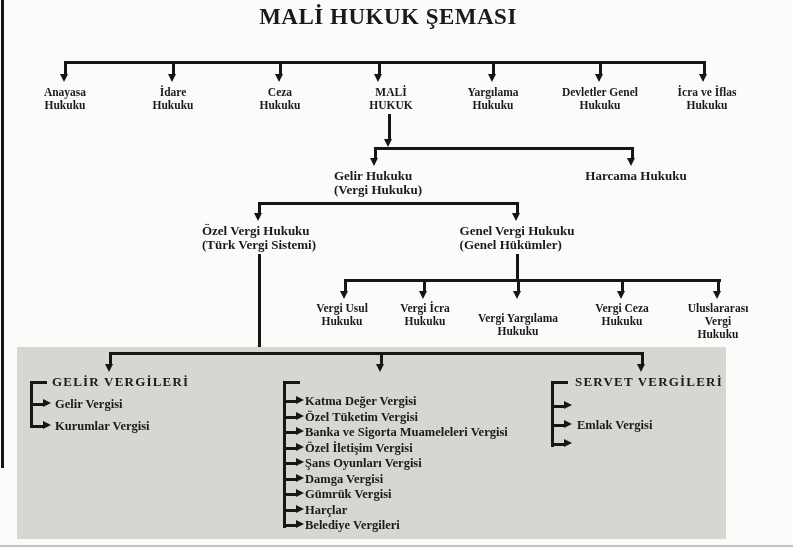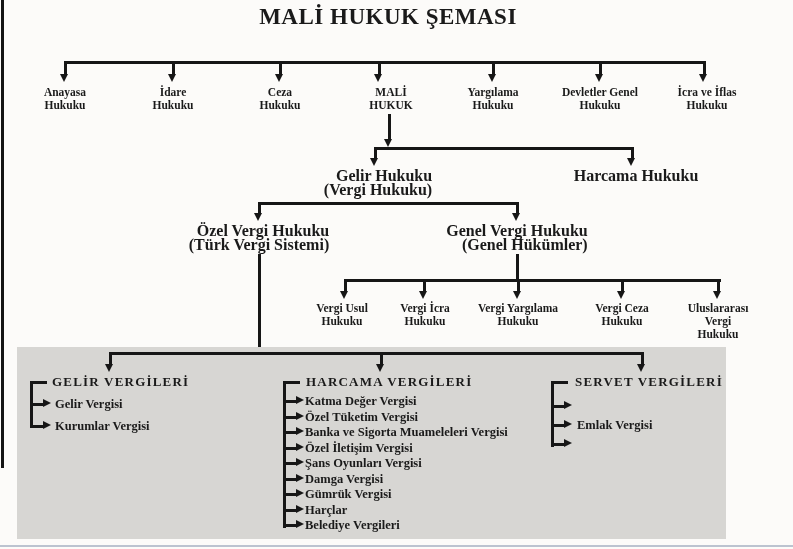--- a/index.html
+++ b/index.html
@@ -15,22 +15,22 @@
   }
   .root{
     position:absolute;left:388px;top:37px;transform:translateX(-50%);
     font-size:17.5px;font-weight:bold;letter-spacing:.5px;white-space:nowrap;
   }
   .node{
     position:absolute;transform:translateX(-50%);text-align:center;
     font-weight:bold;font-size:11.5px;line-height:13px;white-space:pre-line;
   }
   .node2{
-    position:absolute;transform:translateX(-50%);text-align:right;
-    font-weight:bold;font-size:16px;line-height:14px;white-space:pre-line;
+    position:absolute;transform:translateX(-50%);text-align:left;
+    font-weight:bold;font-size:13px;line-height:14px;white-space:pre-line;
   }
   .h{position:absolute;height:3px;background:#161616;}
   .v{position:absolute;width:3px;background:#161616;}
   .ad{position:absolute;width:0;height:0;
       border-left:4.5px solid transparent;border-right:4.5px solid transparent;
       border-top:8px solid #161616;}
   .ar{position:absolute;width:0;height:0;
       border-top:4.5px solid transparent;border-bottom:4.5px solid transparent;
       border-left:8px solid #161616;}
   .panel{position:absolute;left:17px;top:347px;width:709px;height:192px;background:#d7d6d3;}
@@ -114,21 +114,21 @@
     <div class="ad" style="left:513px;top:291px"></div>
   <div class="v" style="left:621px;top:282px;height:10px"></div>
     <div class="ad" style="left:617px;top:291px"></div>
   <div class="v" style="left:717px;top:282px;height:10px"></div>
     <div class="ad" style="left:713px;top:291px"></div>
 
   <div class="node" style="left:342px;top:302px">Vergi Usul
 Hukuku</div>
   <div class="node" style="left:425px;top:302px">Vergi İcra
 Hukuku</div>
-  <div class="node" style="left:518px;top:302px">Vergi Yargılama
+  <div class="node" style="left:518px;top:312px">Vergi Yargılama
 Hukuku</div>
   <div class="node" style="left:622px;top:302px">Vergi Ceza
 Hukuku</div>
   <div class="node" style="left:718px;top:302px">Uluslararası Vergi
 Hukuku</div>
 
   <div class="panel"></div>
 
   <div class="h" style="left:109px;top:352px;width:535px"></div>
   <div class="v" style="left:109px;top:355px;height:10px"></div>
@@ -141,21 +141,20 @@
   <div class="ghead" style="left:52px;top:374px">GELİR VERGİLERİ</div>
   <div class="h" style="left:30px;top:381px;width:17px"></div>
   <div class="v" style="left:30px;top:381px;height:47px"></div>
   <div class="h" style="left:30px;top:403px;width:13px"></div>
     <div class="ar" style="left:43px;top:399px"></div>
   <div class="gitem" style="left:55px;top:397px">Gelir Vergisi</div>
   <div class="h" style="left:30px;top:425px;width:13px"></div>
     <div class="ar" style="left:43px;top:421px"></div>
   <div class="gitem" style="left:55px;top:419px">Kurumlar Vergisi</div>
 
-  <div class="ghead" style="left:306px;top:374px">HARCAMA VERGİLERİ</div>
   <div class="h" style="left:283px;top:381px;width:17px"></div>
   <div class="v" style="left:283px;top:381px;height:147px"></div>
   <div class="h" style="left:283px;top:400px;width:13px"></div>
     <div class="ar" style="left:296px;top:396px"></div>
   <div class="gitem" style="left:305px;top:394px">Katma Değer Vergisi</div>
   <div class="h" style="left:283px;top:416px;width:13px"></div>
     <div class="ar" style="left:296px;top:412px"></div>
   <div class="gitem" style="left:305px;top:410px">Özel Tüketim Vergisi</div>
   <div class="h" style="left:283px;top:431px;width:13px"></div>
     <div class="ar" style="left:296px;top:427px"></div>

